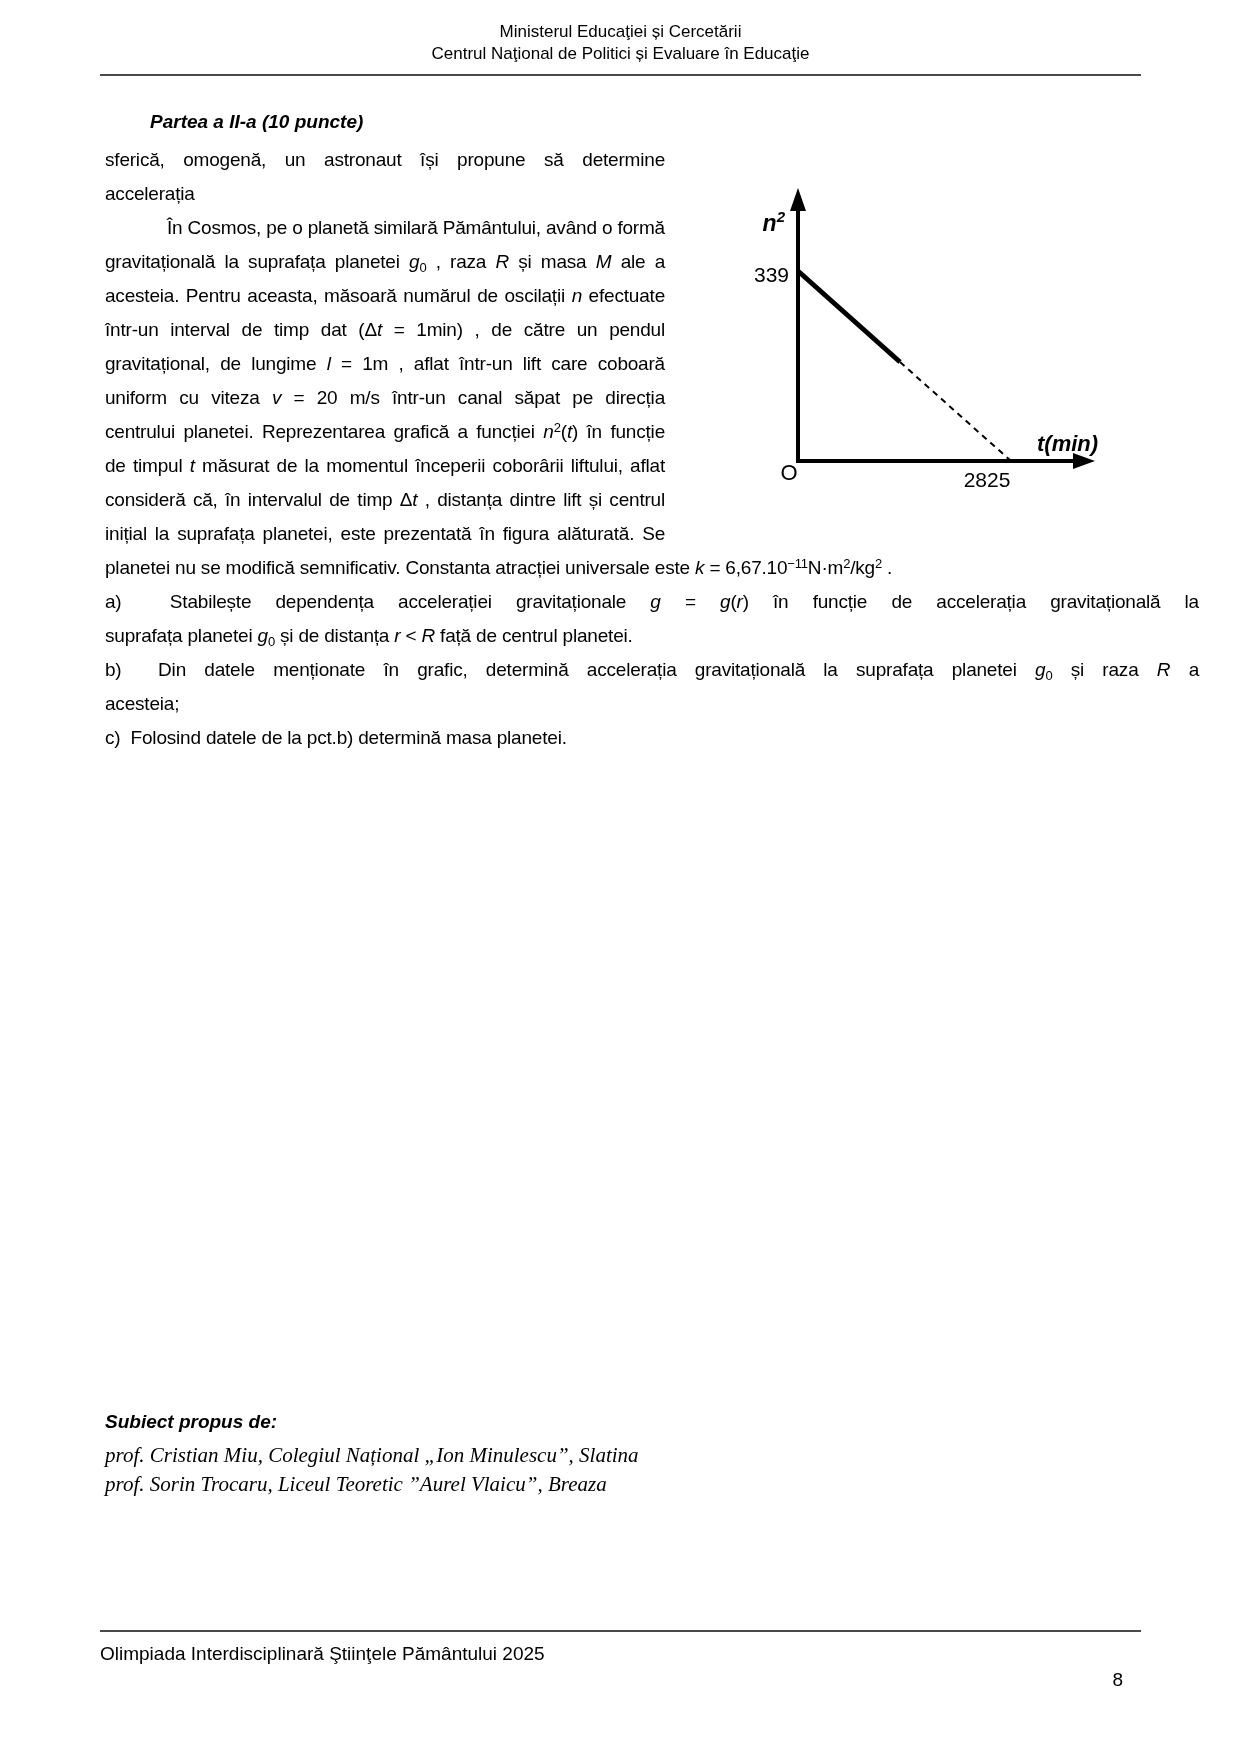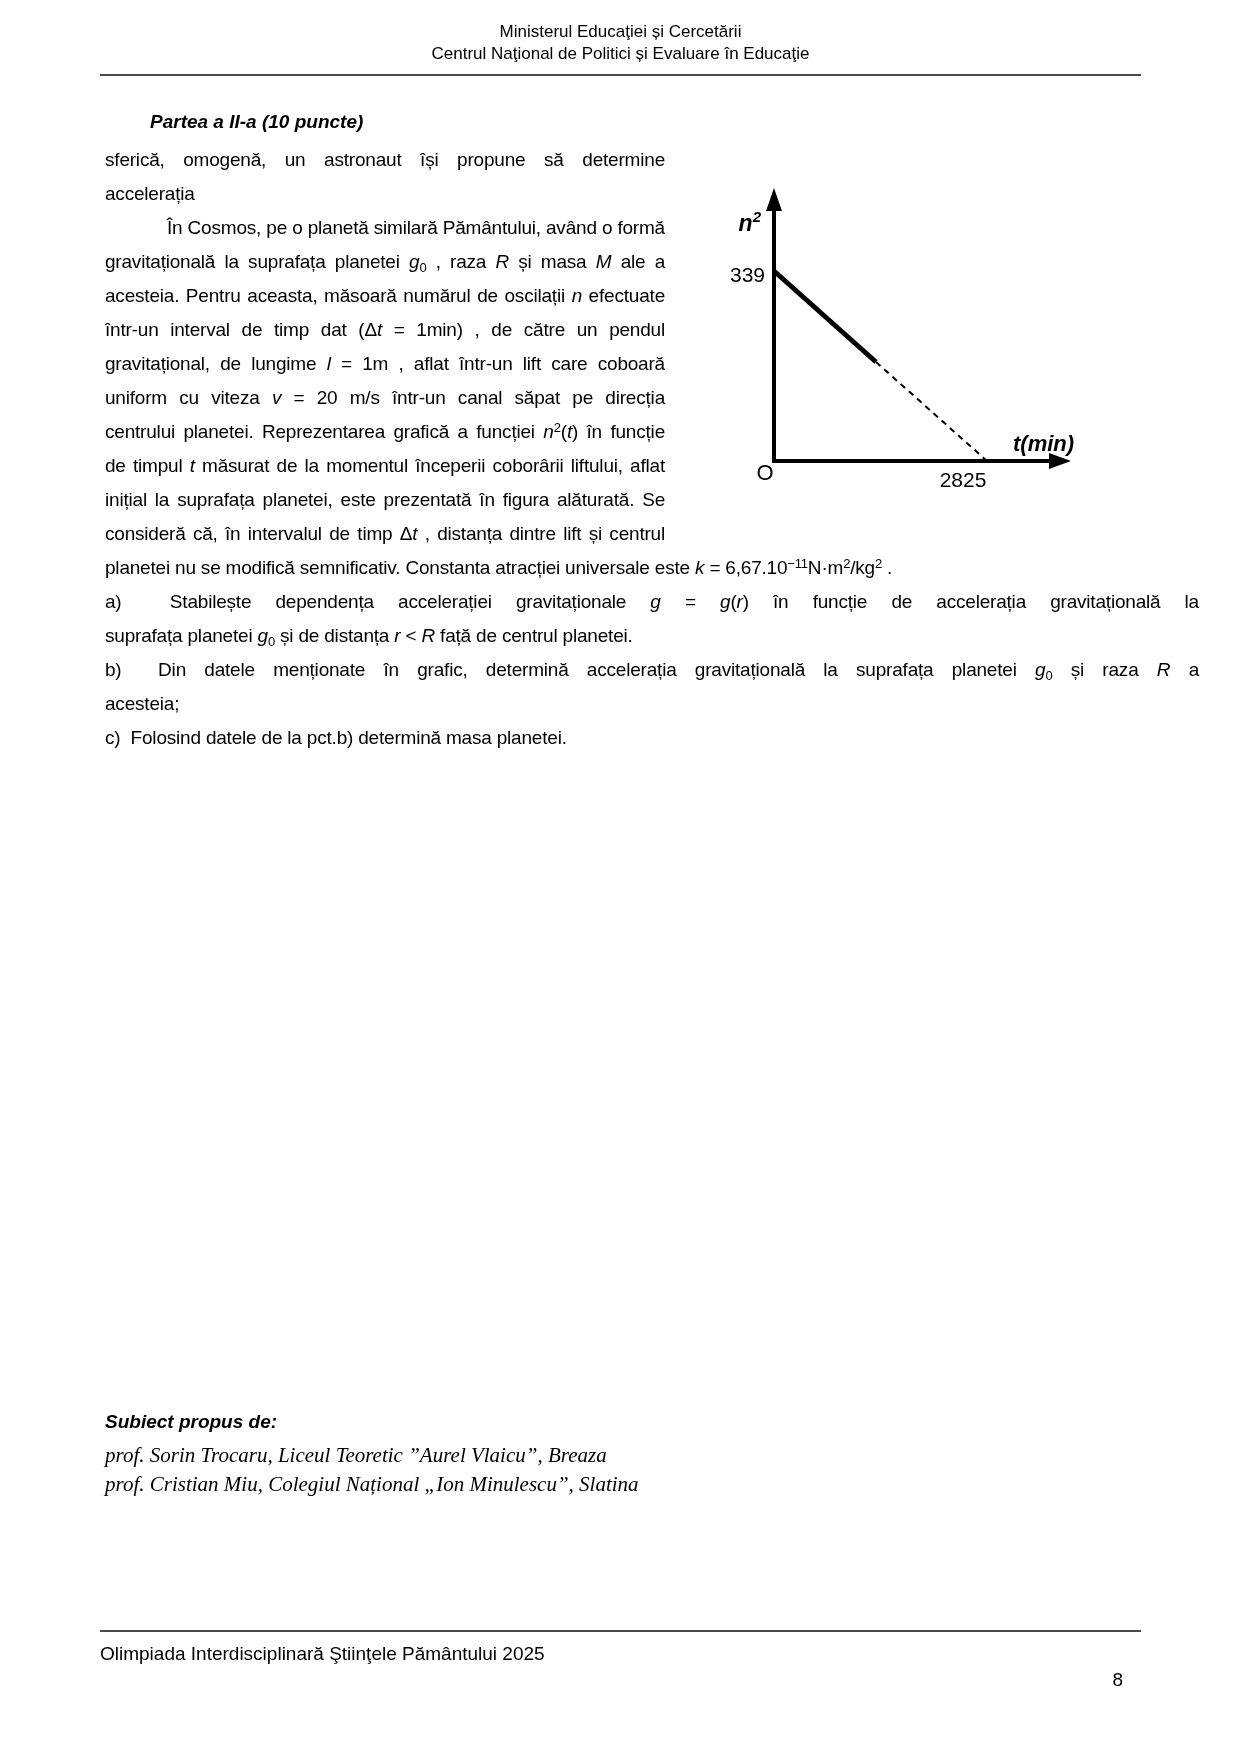--- a/index.html
+++ b/index.html
@@ -18,21 +18,21 @@
     margin:34px 0 0 45px; font-size:19px; font-weight:bold;
     font-style:italic; line-height:24px;
   }
   .para-narrow { margin-top:9px; width:560px; }
   .tline { font-size:19px; line-height:34px; letter-spacing:-0.2px; }
   .just { text-align:justify; text-align-last:justify; }
   .ind  { text-indent:62px; }
   sub { font-size:13px; line-height:0; vertical-align:-4px; }
   sup { font-size:13px; line-height:0; vertical-align:6px; }
   .mvar { font-style:italic; }
-  .figure { position:absolute; left:546px; top:64px; width:465px; height:320px; }
+  .figure { position:absolute; left:570px; top:64px; width:465px; height:320px; }
   .credits { position:absolute; left:0; right:138px; top:1300px; }
   .credits-heading {
     font-size:19px; font-weight:bold; font-style:italic;
     line-height:24px; margin-bottom:7px;
   }
   .credits-line {
     font-family:"Liberation Serif", serif; font-style:italic;
     font-size:21px; line-height:29px;
   }
   .footer {
@@ -59,22 +59,22 @@
     <div class="para-narrow">
         <div class="tline just"><span>sferică, omogenă, un astronaut își propune să determine accelerația</span></div>
         <div class="tline just ind"><span>În Cosmos, pe o planetă similară Pământului, având o formă</span></div>
         <div class="tline just"><span>gravitațională la suprafața planetei </span><span class="mvar">g</span><sub>0</sub><span> , raza </span><span class="mvar">R</span><span> și masa </span><span class="mvar">M</span><span> ale a</span></div>
         <div class="tline just"><span>acesteia. Pentru aceasta, măsoară numărul de oscilații </span><span class="mvar">n</span><span> efectuate</span></div>
         <div class="tline just"><span>într-un interval de timp dat </span><span>(Δ</span><span class="mvar">t</span><span> = 1min)</span><span> , de către un pendul</span></div>
         <div class="tline just"><span>gravitațional, de lungime </span><span class="mvar">l</span><span> = 1m , aflat într-un lift care coboară</span></div>
         <div class="tline just"><span>uniform cu viteza </span><span class="mvar">v</span><span> = 20 m/s într-un canal săpat pe direcția</span></div>
         <div class="tline just"><span>centrului planetei. Reprezentarea grafică a funcției </span><span class="mvar">n</span><sup>2</sup><span>(</span><span class="mvar">t</span><span>)</span><span> în funcție</span></div>
         <div class="tline just"><span>de timpul </span><span class="mvar">t</span><span> măsurat de la momentul începerii coborârii liftului, aflat</span></div>
+        <div class="tline just"><span>consideră că, în intervalul de timp </span><span>Δ</span><span class="mvar">t</span><span> , distanța dintre lift și centrul</span></div>
         <div class="tline just"><span>inițial la suprafața planetei, este prezentată în figura alăturată. Se</span></div>
-        <div class="tline just"><span>consideră că, în intervalul de timp </span><span>Δ</span><span class="mvar">t</span><span> , distanța dintre lift și centrul</span></div>
       </div>
     <div class="para-full">
         <div class="tline"><span>planetei nu se modifică semnificativ. Constanta atracției universale este </span><span class="mvar">k</span><span> = 6,67.10</span><sup>−11</sup><span>N·m</span><sup>2</sup><span>/kg</span><sup>2</sup><span> .</span></div>
       </div>
 
     <div class="item">
         <div class="tline just"><span>a)&nbsp; Stabilește dependența accelerației gravitaționale </span><span class="mvar">g</span><span> = </span><span class="mvar">g</span><span>(</span><span class="mvar">r</span><span>)</span><span> în funcție de accelerația gravitațională la</span></div>
         <div class="tline"><span>suprafața planetei </span><span class="mvar">g</span><sub>0</sub><span> și de distanța </span><span class="mvar">r</span><span> &lt; </span><span class="mvar">R</span><span> față de centrul planetei.</span></div>
       </div>
     <div class="item">
@@ -96,22 +96,22 @@
         <text x="110" y="57" text-anchor="end" font-size="23" font-weight="bold" font-style="italic"><tspan>n</tspan><tspan dy="-9" font-size="15">2</tspan></text>
         <text x="114" y="108" text-anchor="end" font-size="21">339</text>
         <text x="114" y="306" text-anchor="middle" font-size="22">O</text>
         <text x="312" y="313" text-anchor="middle" font-size="21">2825</text>
         <text x="362" y="277" font-size="22" font-weight="bold" font-style="italic">t(min)</text>
       </svg>
     </div>
 
     <div class="credits">
       <div class="credits-heading">Subiect propus de:</div>
+      <div class="credits-line">prof. Cristian Miu, Colegiul Național „Ion Minulescu”, Slatina</div>
       <div class="credits-line">prof. Sorin Trocaru, Liceul Teoretic ”Aurel Vlaicu”, Breaza</div>
-      <div class="credits-line">prof. Cristian Miu, Colegiul Național „Ion Minulescu”, Slatina</div>
     </div>
 
   </div>
 
   <div class="footer">
     <div class="footer-text">Olimpiada Interdisciplinară Ştiinţele Pământului 2025</div>
     <div class="footer-page">8</div>
   </div>
 
 </div>

